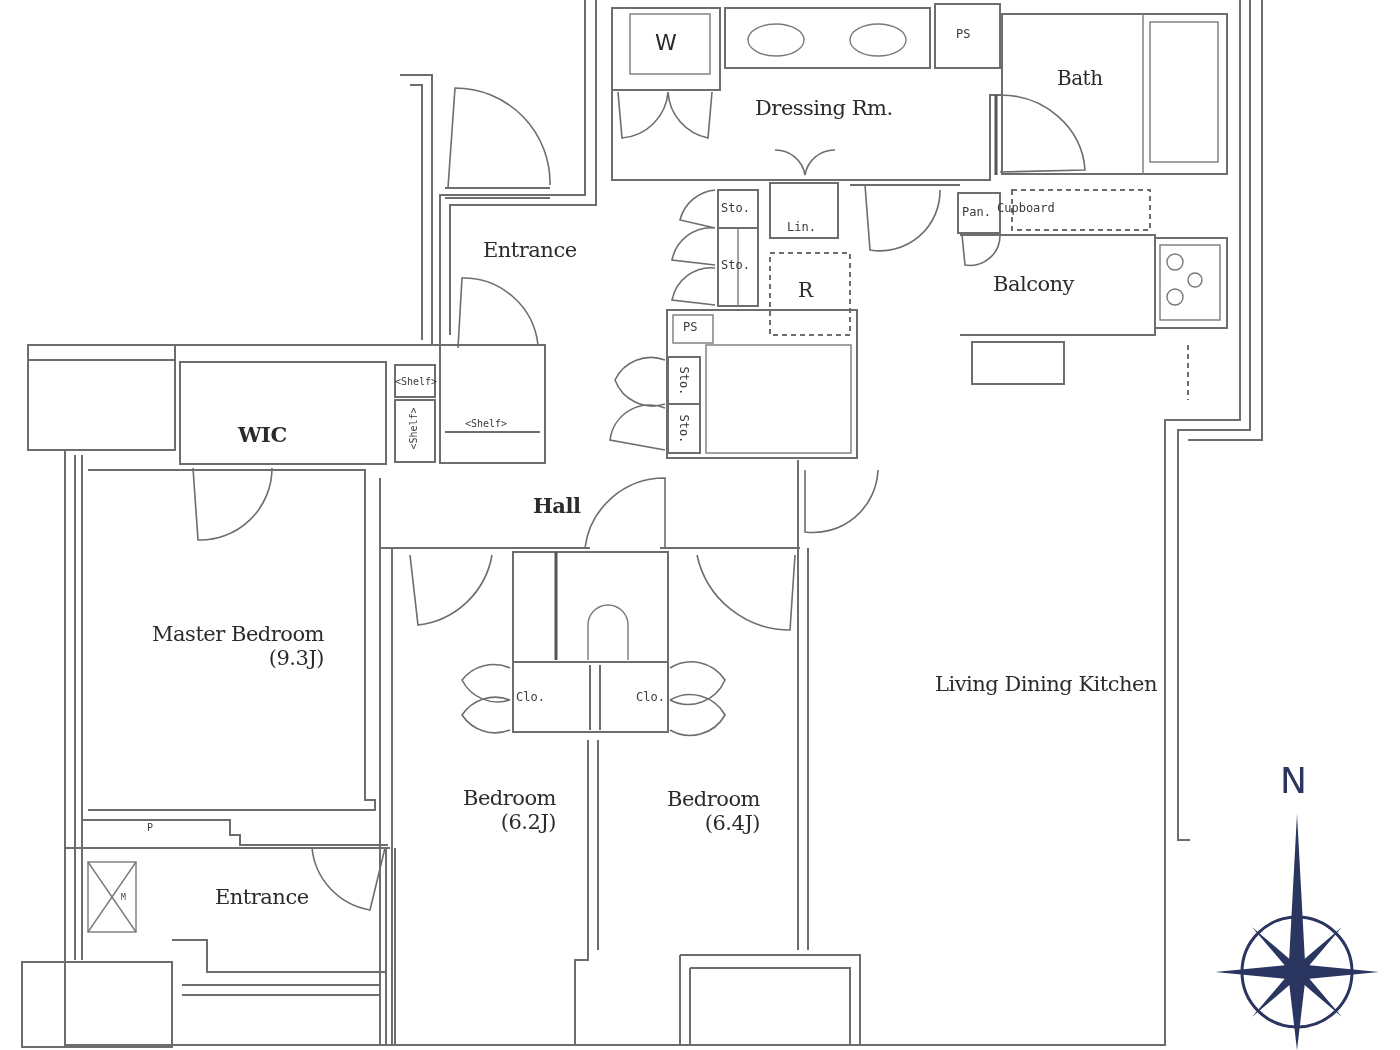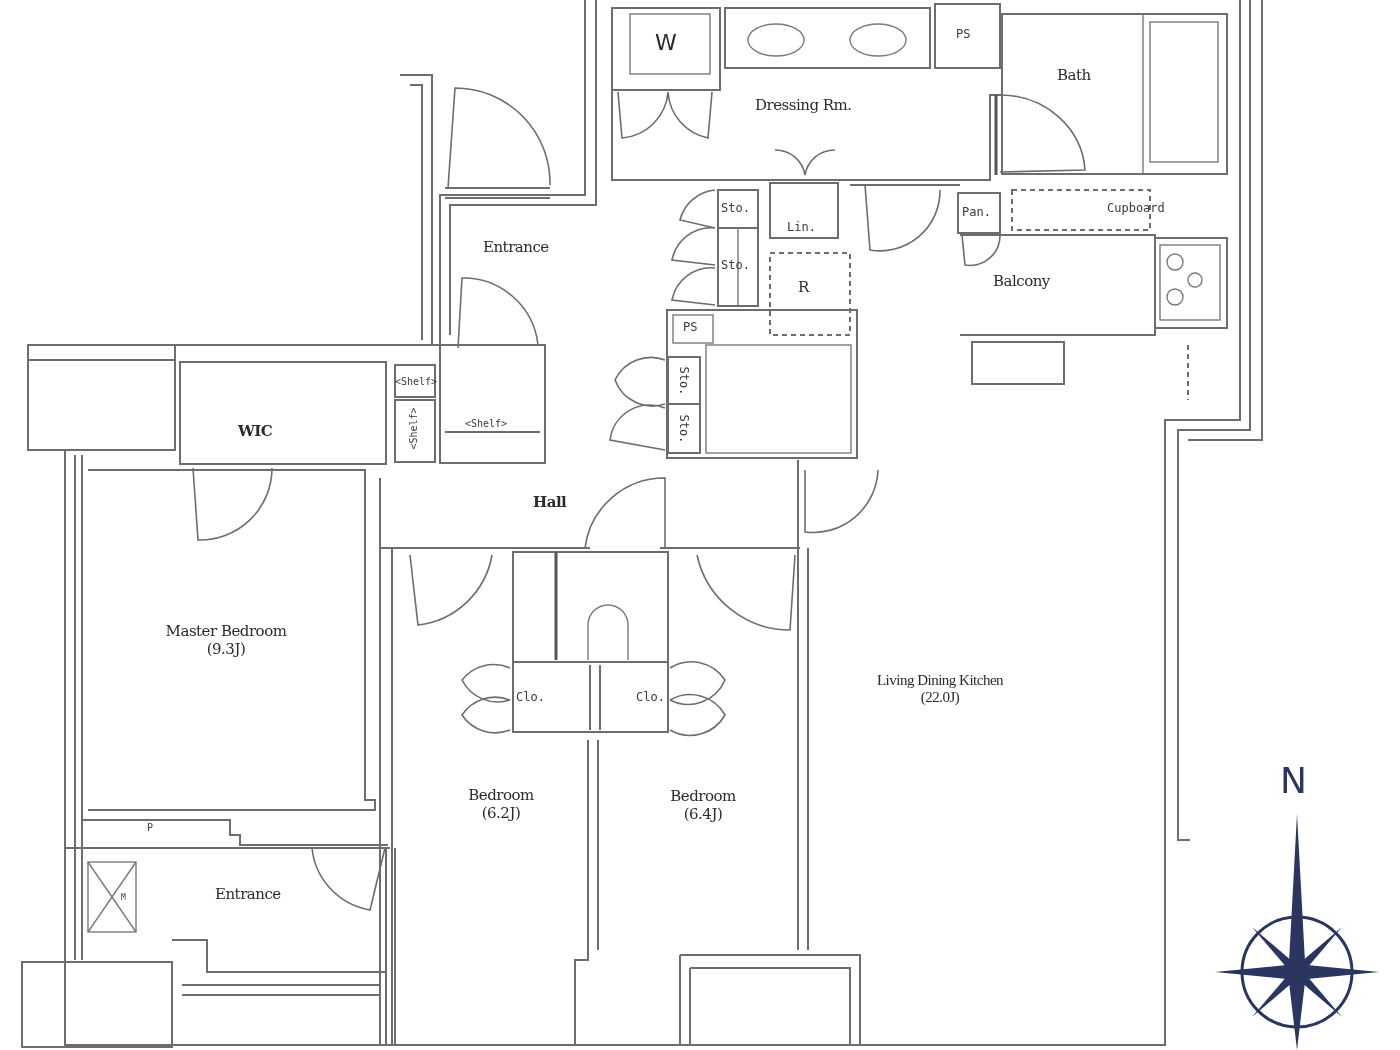--- a/index.html
+++ b/index.html
@@ -4,22 +4,22 @@
 <style>
   html, body { margin:0; padding:0; background:#ffffff; }
   body { width:1400px; height:1050px; overflow:hidden; position:relative; font-family:"DejaVu Serif", serif; }
   #plan { position:absolute; left:0; top:0; width:1400px; height:1050px; }
   .w { fill:none; stroke:#6d6d6d; stroke-width:2; }
   .wt { fill:none; stroke:#7a7a7a; stroke-width:1.4; }
   .wd { fill:none; stroke:#555; stroke-width:3; }
   .dash { fill:none; stroke:#6d6d6d; stroke-width:2; stroke-dasharray:5 4; }
   .door { fill:none; stroke:#6d6d6d; stroke-width:1.6; }
   .lbl { position:absolute; color:#2b2b2b; white-space:nowrap; text-align:center; font-family:"DejaVu Serif", serif; letter-spacing:-0.5px; }
-  .big { font-size:15px; }
-  .mid { font-size:15px; }
+  .big { font-size:20px; }
+  .mid { font-size:21px;text-align:right; }
   .sm { font-size:12px; font-family:"DejaVu Sans Mono", monospace; color:#3a3a3a; letter-spacing:0; }
   .vert { transform:rotate(90deg); transform-origin:center; }
   .vertl { transform:rotate(-90deg); transform-origin:center; }
   #compass-n { position:absolute; left:1280px; top:760px; font-family:"DejaVu Sans", sans-serif; font-size:36px; color:#2a3560; }
 </style>
 </head>
 <body>
 
 <svg id="plan" viewBox="0 0 1400 1050" xmlns="http://www.w3.org/2000/svg">
 
@@ -157,37 +157,36 @@
   <div>(9.3J)</div>
 </div>
 <div class="lbl mid" style="left:446px;top:786px;width:110px;">
   <div>Bedroom</div>
   <div>(6.2J)</div>
 </div>
 <div class="lbl mid" style="left:646px;top:787px;width:114px;">
   <div>Bedroom</div>
   <div>(6.4J)</div>
 </div>
-<div class="lbl mid" style="left:816px;top:672px;width:248px;font-family:Liberation Serif, serif;">
+<div class="lbl mid" style="left:909px;top:672px;width:248px;">
   <div>Living Dining Kitchen</div>
-  <div>(22.0J)</div>
 </div>
 <div class="lbl mid" style="left:215px;top:885px;">Entrance</div>
 
 <div class="lbl" style="left:655px;top:30px;font-size:22px;font-family:'DejaVu Sans',sans-serif;">W</div>
 <div class="lbl sm" style="left:956px;top:27px;">PS</div>
 <div class="lbl sm" style="left:683px;top:320px;">PS</div>
 <div class="lbl sm" style="left:721px;top:201px;">Sto.</div>
 <div class="lbl sm" style="left:721px;top:258px;">Sto.</div>
 <div class="lbl sm vert" style="left:670px;top:374px;">Sto.</div>
 <div class="lbl sm vert" style="left:670px;top:422px;">Sto.</div>
 <div class="lbl sm" style="left:787px;top:220px;text-align:right;">Lin.</div>
 <div class="lbl big" style="left:798px;top:278px;">R</div>
 <div class="lbl sm" style="left:962px;top:205px;">Pan.</div>
-<div class="lbl sm" style="left:1107px;top:201px;">Cupboard</div>
+<div class="lbl sm" style="left:997px;top:201px;">Cupboard</div>
 <div class="lbl sm" style="left:395px;top:376px;font-size:10px;">&lt;Shelf&gt;</div>
 <div class="lbl sm vertl" style="left:392px;top:423px;font-size:10px;">&lt;Shelf&gt;</div>
 <div class="lbl sm" style="left:465px;top:418px;font-size:10px;">&lt;Shelf&gt;</div>
 <div class="lbl sm" style="left:516px;top:690px;">Clo.</div>
 <div class="lbl sm" style="left:636px;top:690px;">Clo.</div>
 <div class="lbl sm" style="left:147px;top:822px;font-size:10px;">P</div>
 <div class="lbl sm" style="left:121px;top:893px;font-size:8px;">M</div>
 
 <div id="compass-n">N</div>
 

